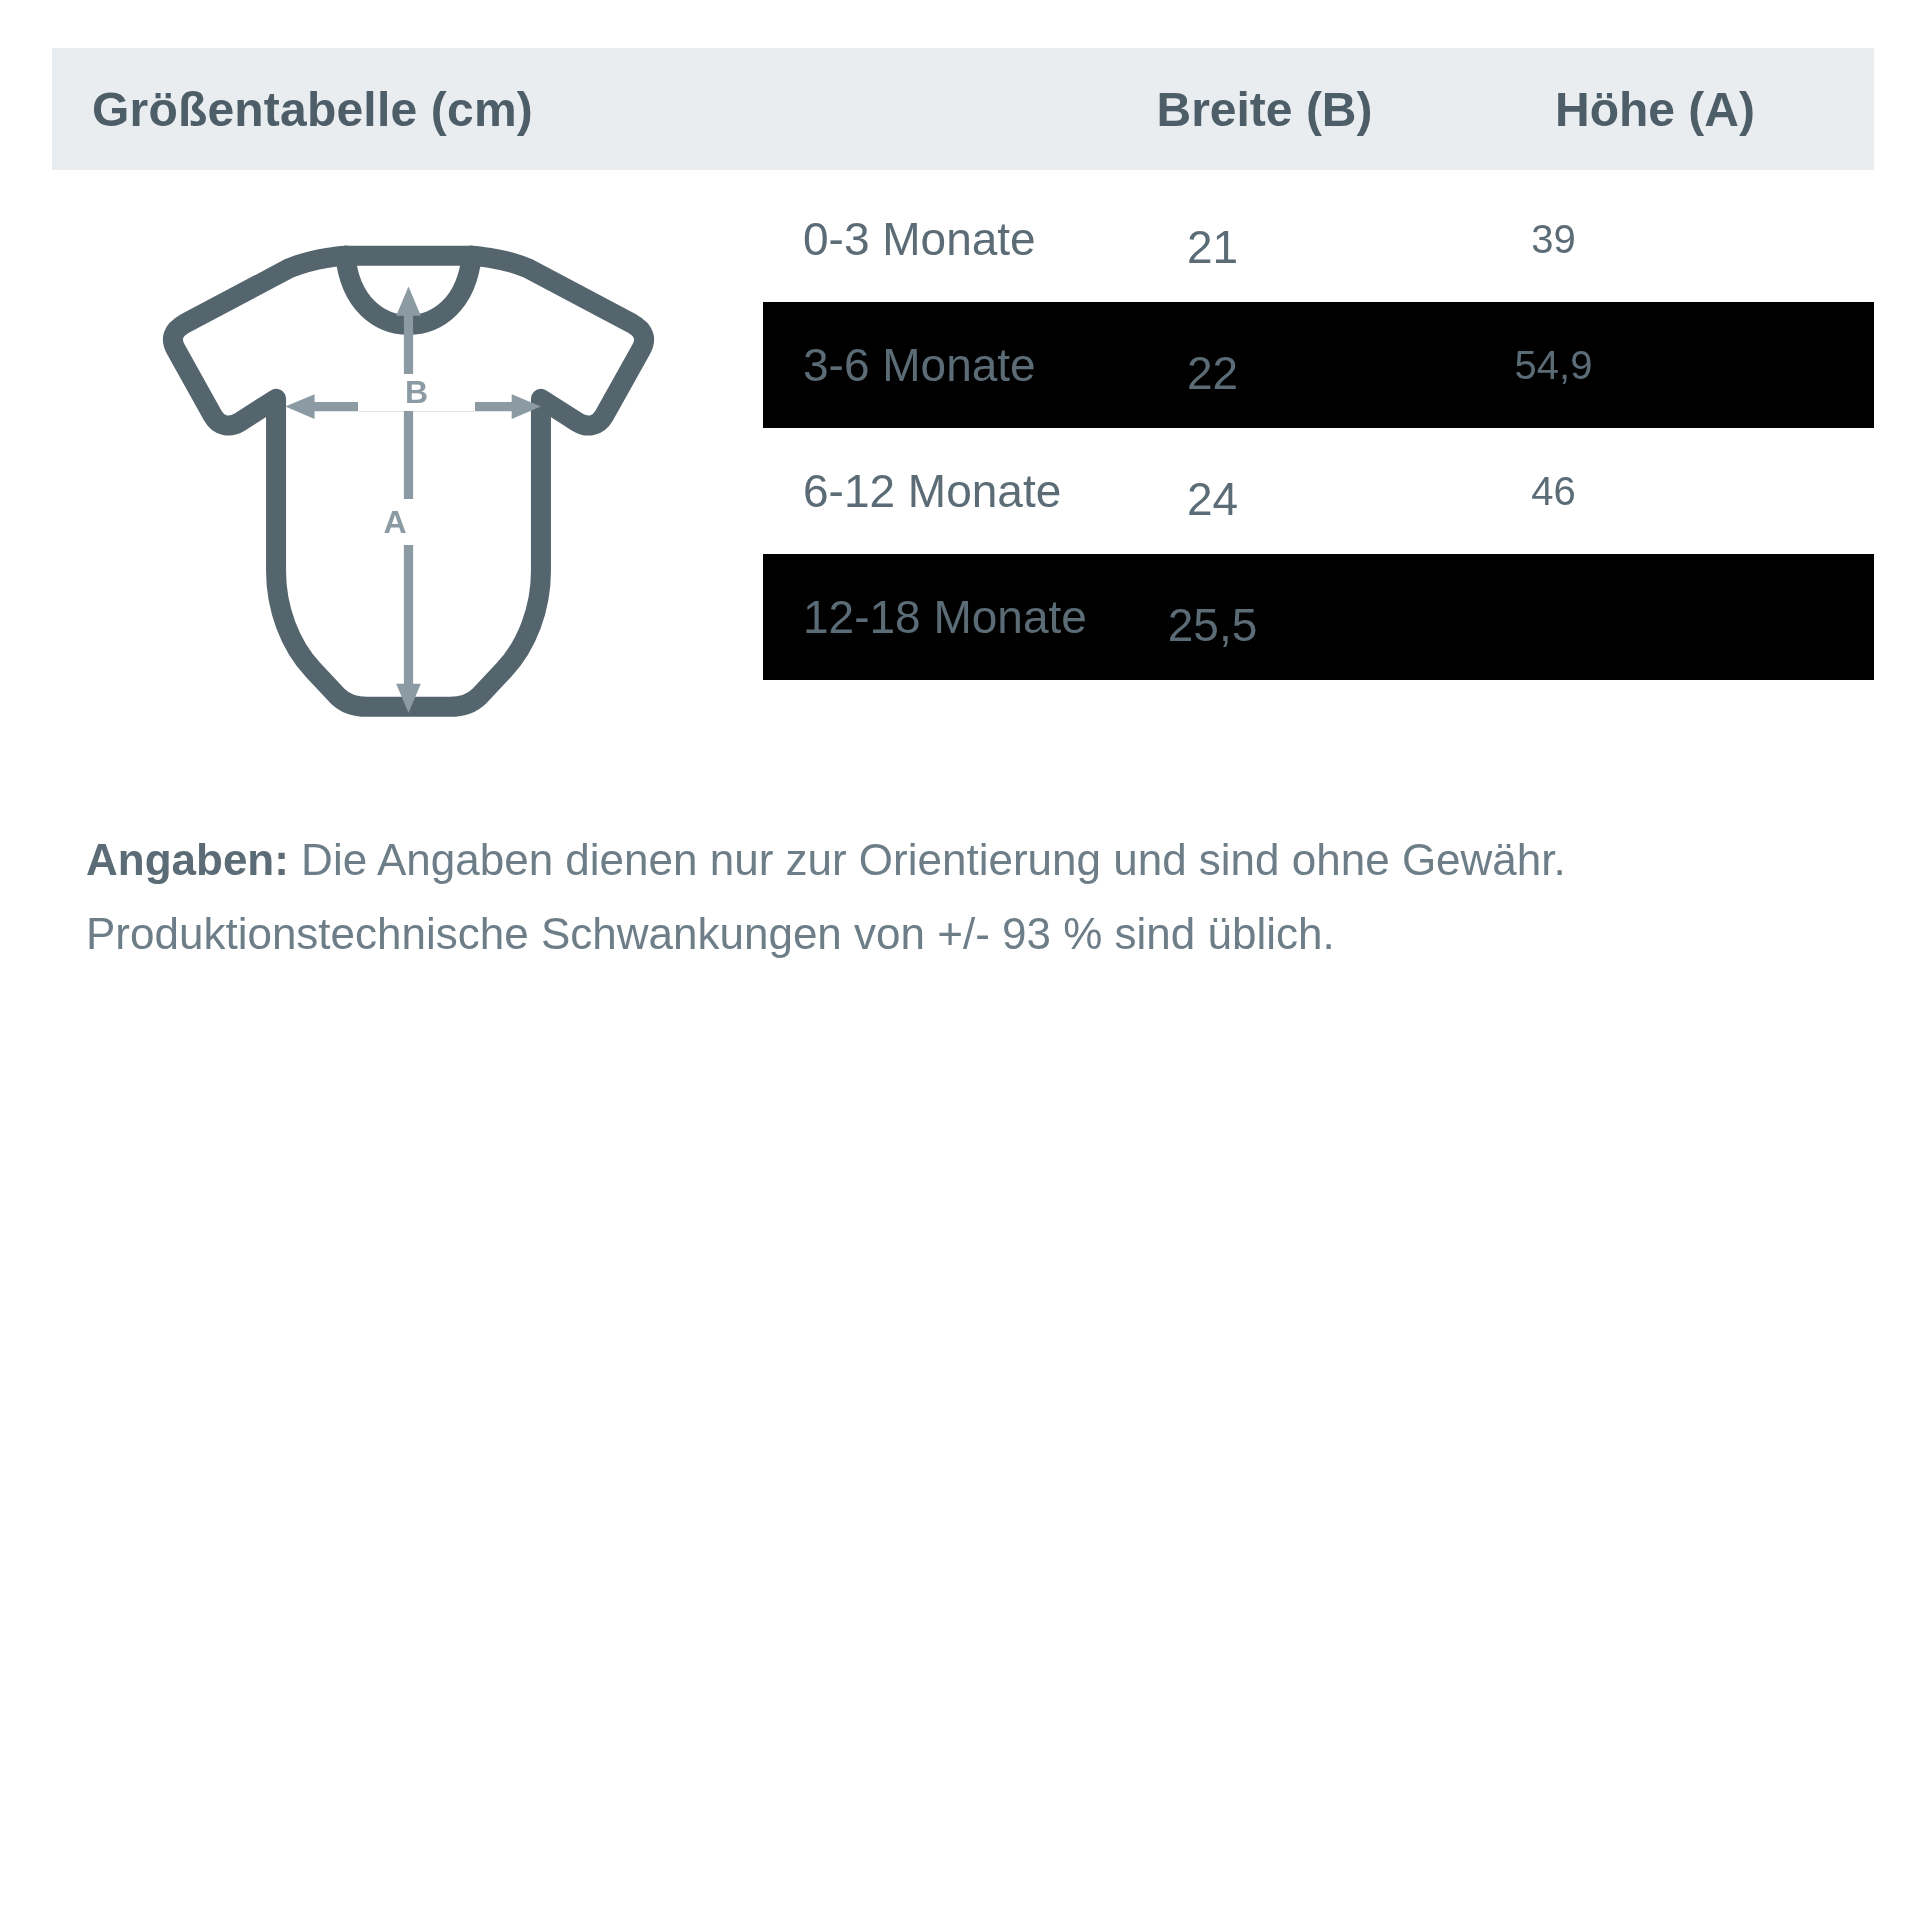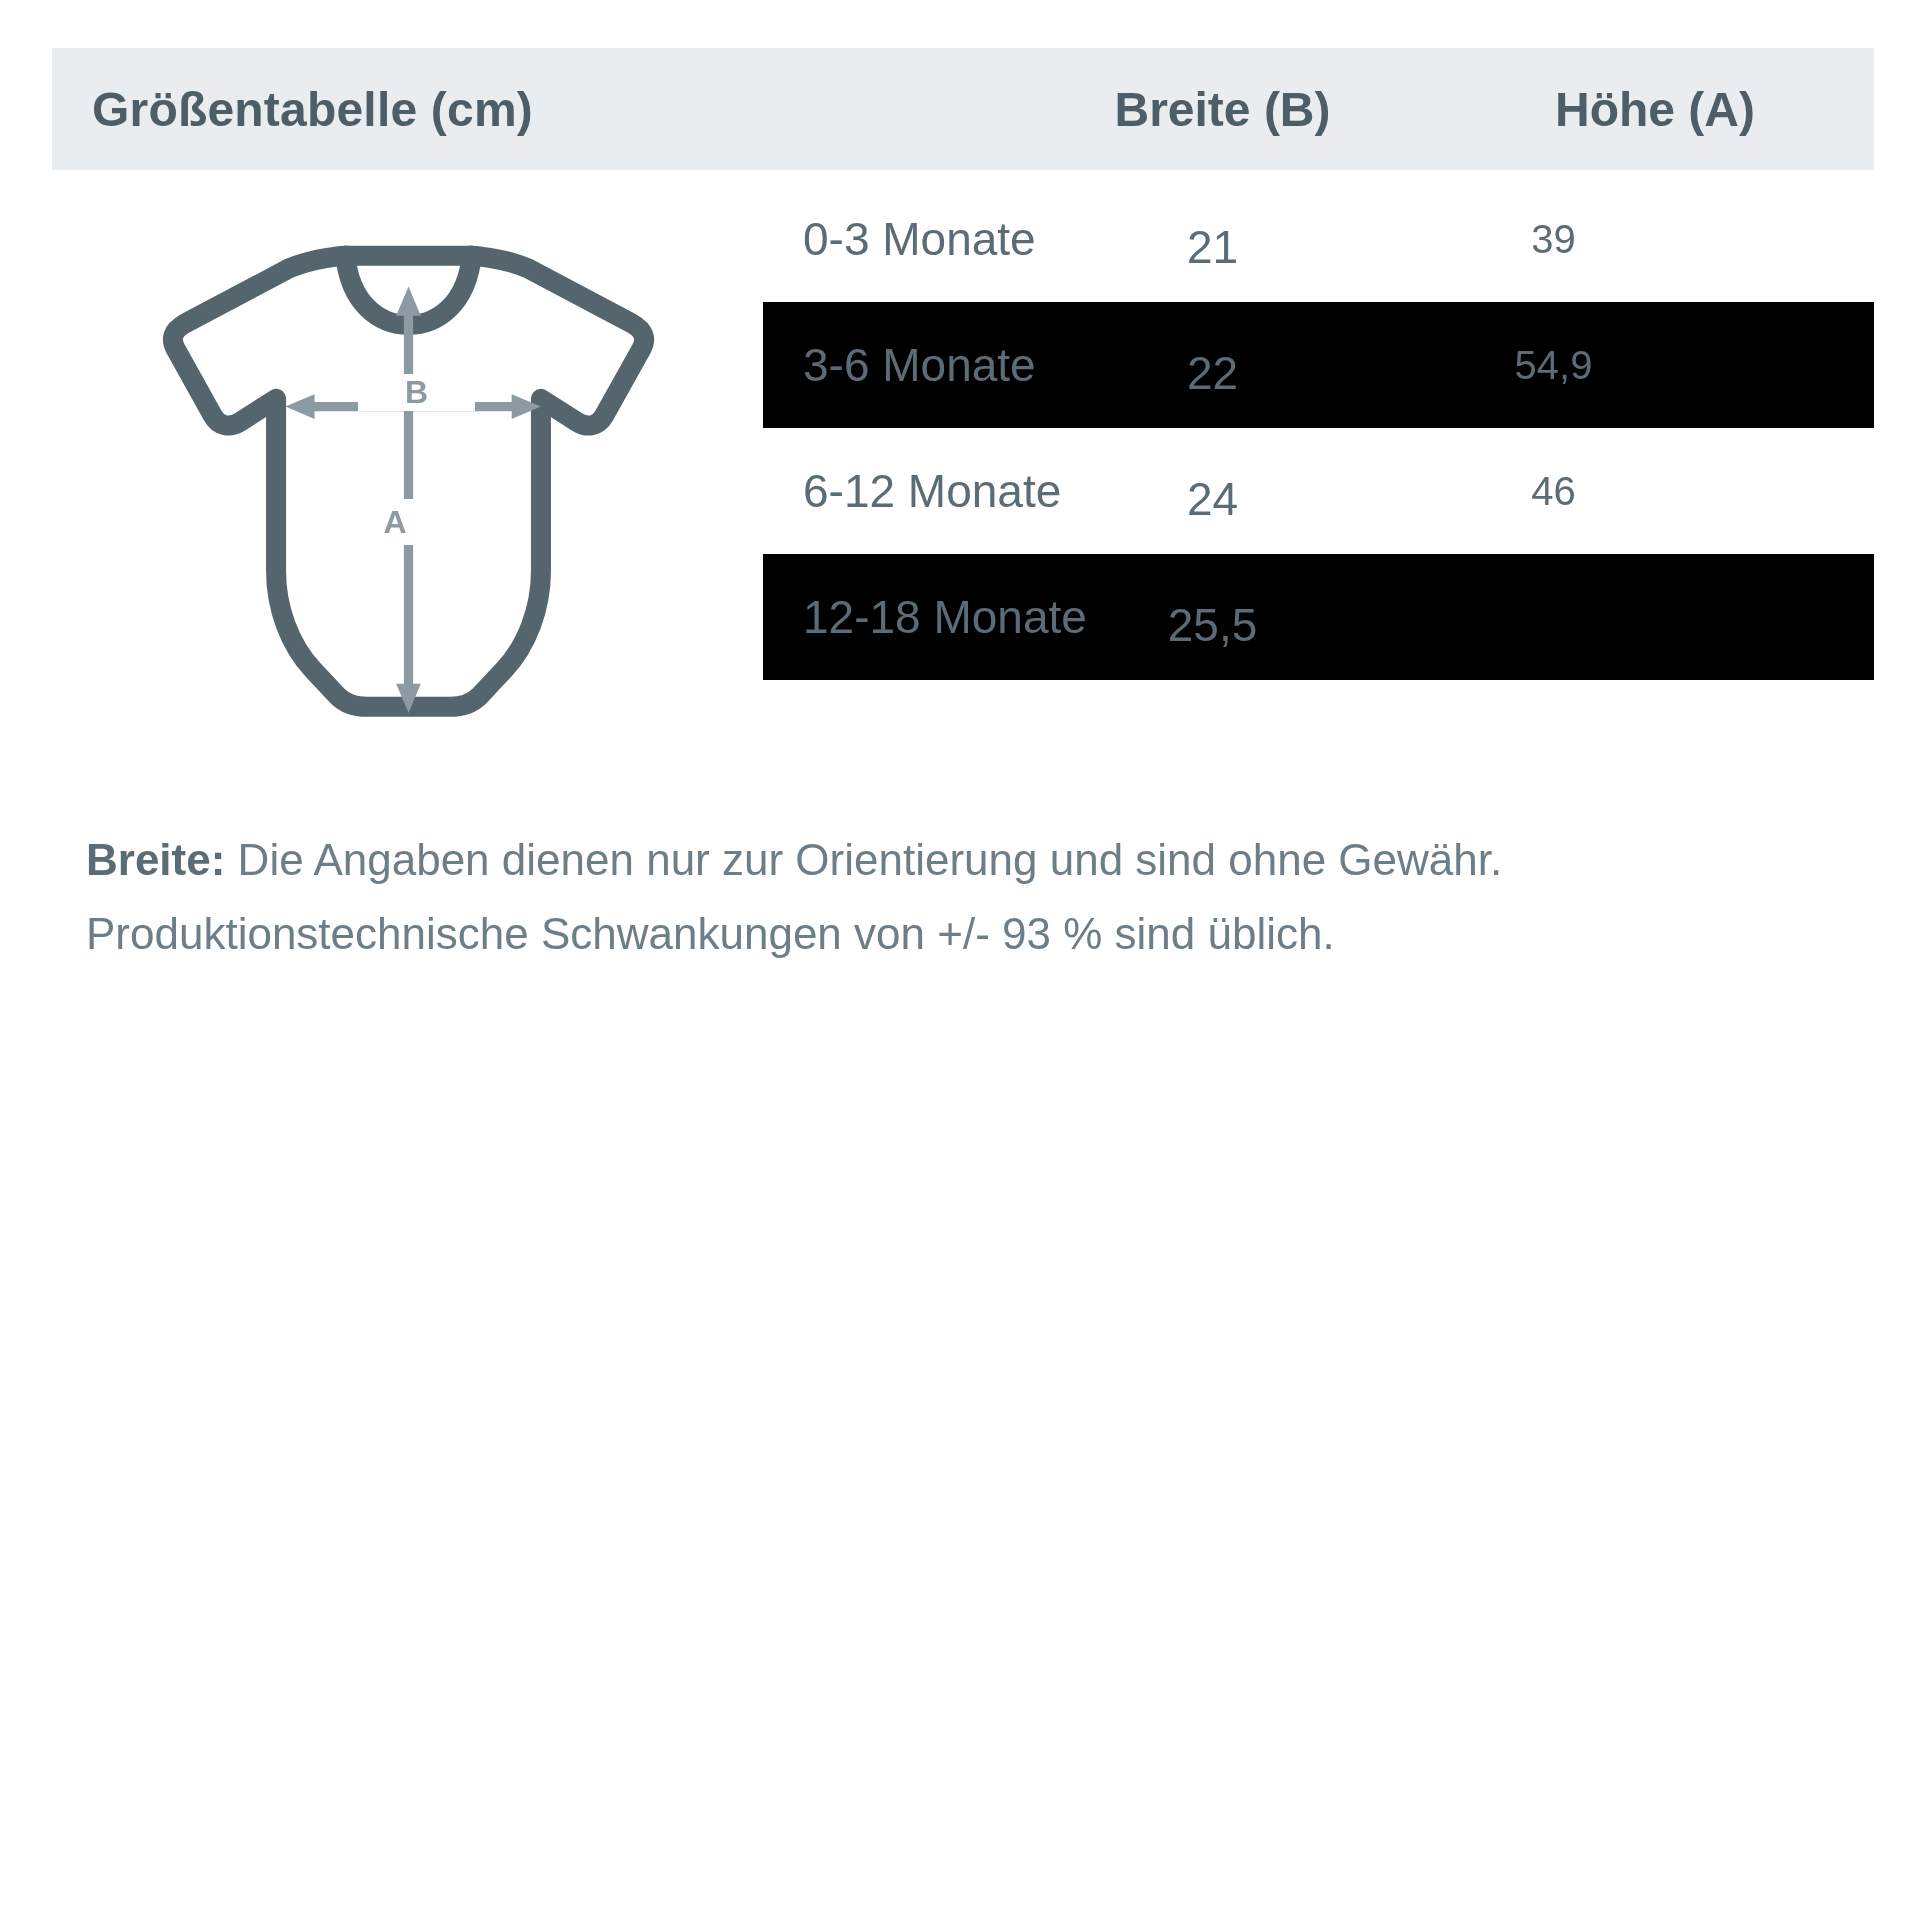--- a/index.html
+++ b/index.html
@@ -37,21 +37,21 @@
     position: absolute;
     left: 40px;
     font-size: 48px;
     font-weight: bold;
     color: #4d5e68;
     letter-spacing: 0.2px;
     white-space: nowrap;
   }
   .header-col-b {
     position: absolute;
-    left: 1020px;
+    left: 1062px;
     width: 301px;
     text-align: center;
     font-size: 48px;
     font-weight: bold;
     color: #4d5e68;
     white-space: nowrap;
   }
   .header-col-a {
     position: absolute;
     left: 1402px;
@@ -210,18 +210,18 @@
     </div>
 
     <div class="row alt">
       <div class="cell-size">12-18 Monate</div>
       <div class="cell-width">25,5</div>
     </div>
 
   </div>
 
   <div class="note">
-    <span><b>Breite:</b><span> Die Angaben dienen nur zur Orientierung und sind ohne Gewähr.</span></span><br>
+    <span><b>Angaben:</b><span> Die Angaben dienen nur zur Orientierung und sind ohne Gewähr.</span></span><br>
     <span>Produktionstechnische Schwankungen von +/- 93 % sind üblich.</span>
   </div>
 
 </div>
 
 
 </body></html>

